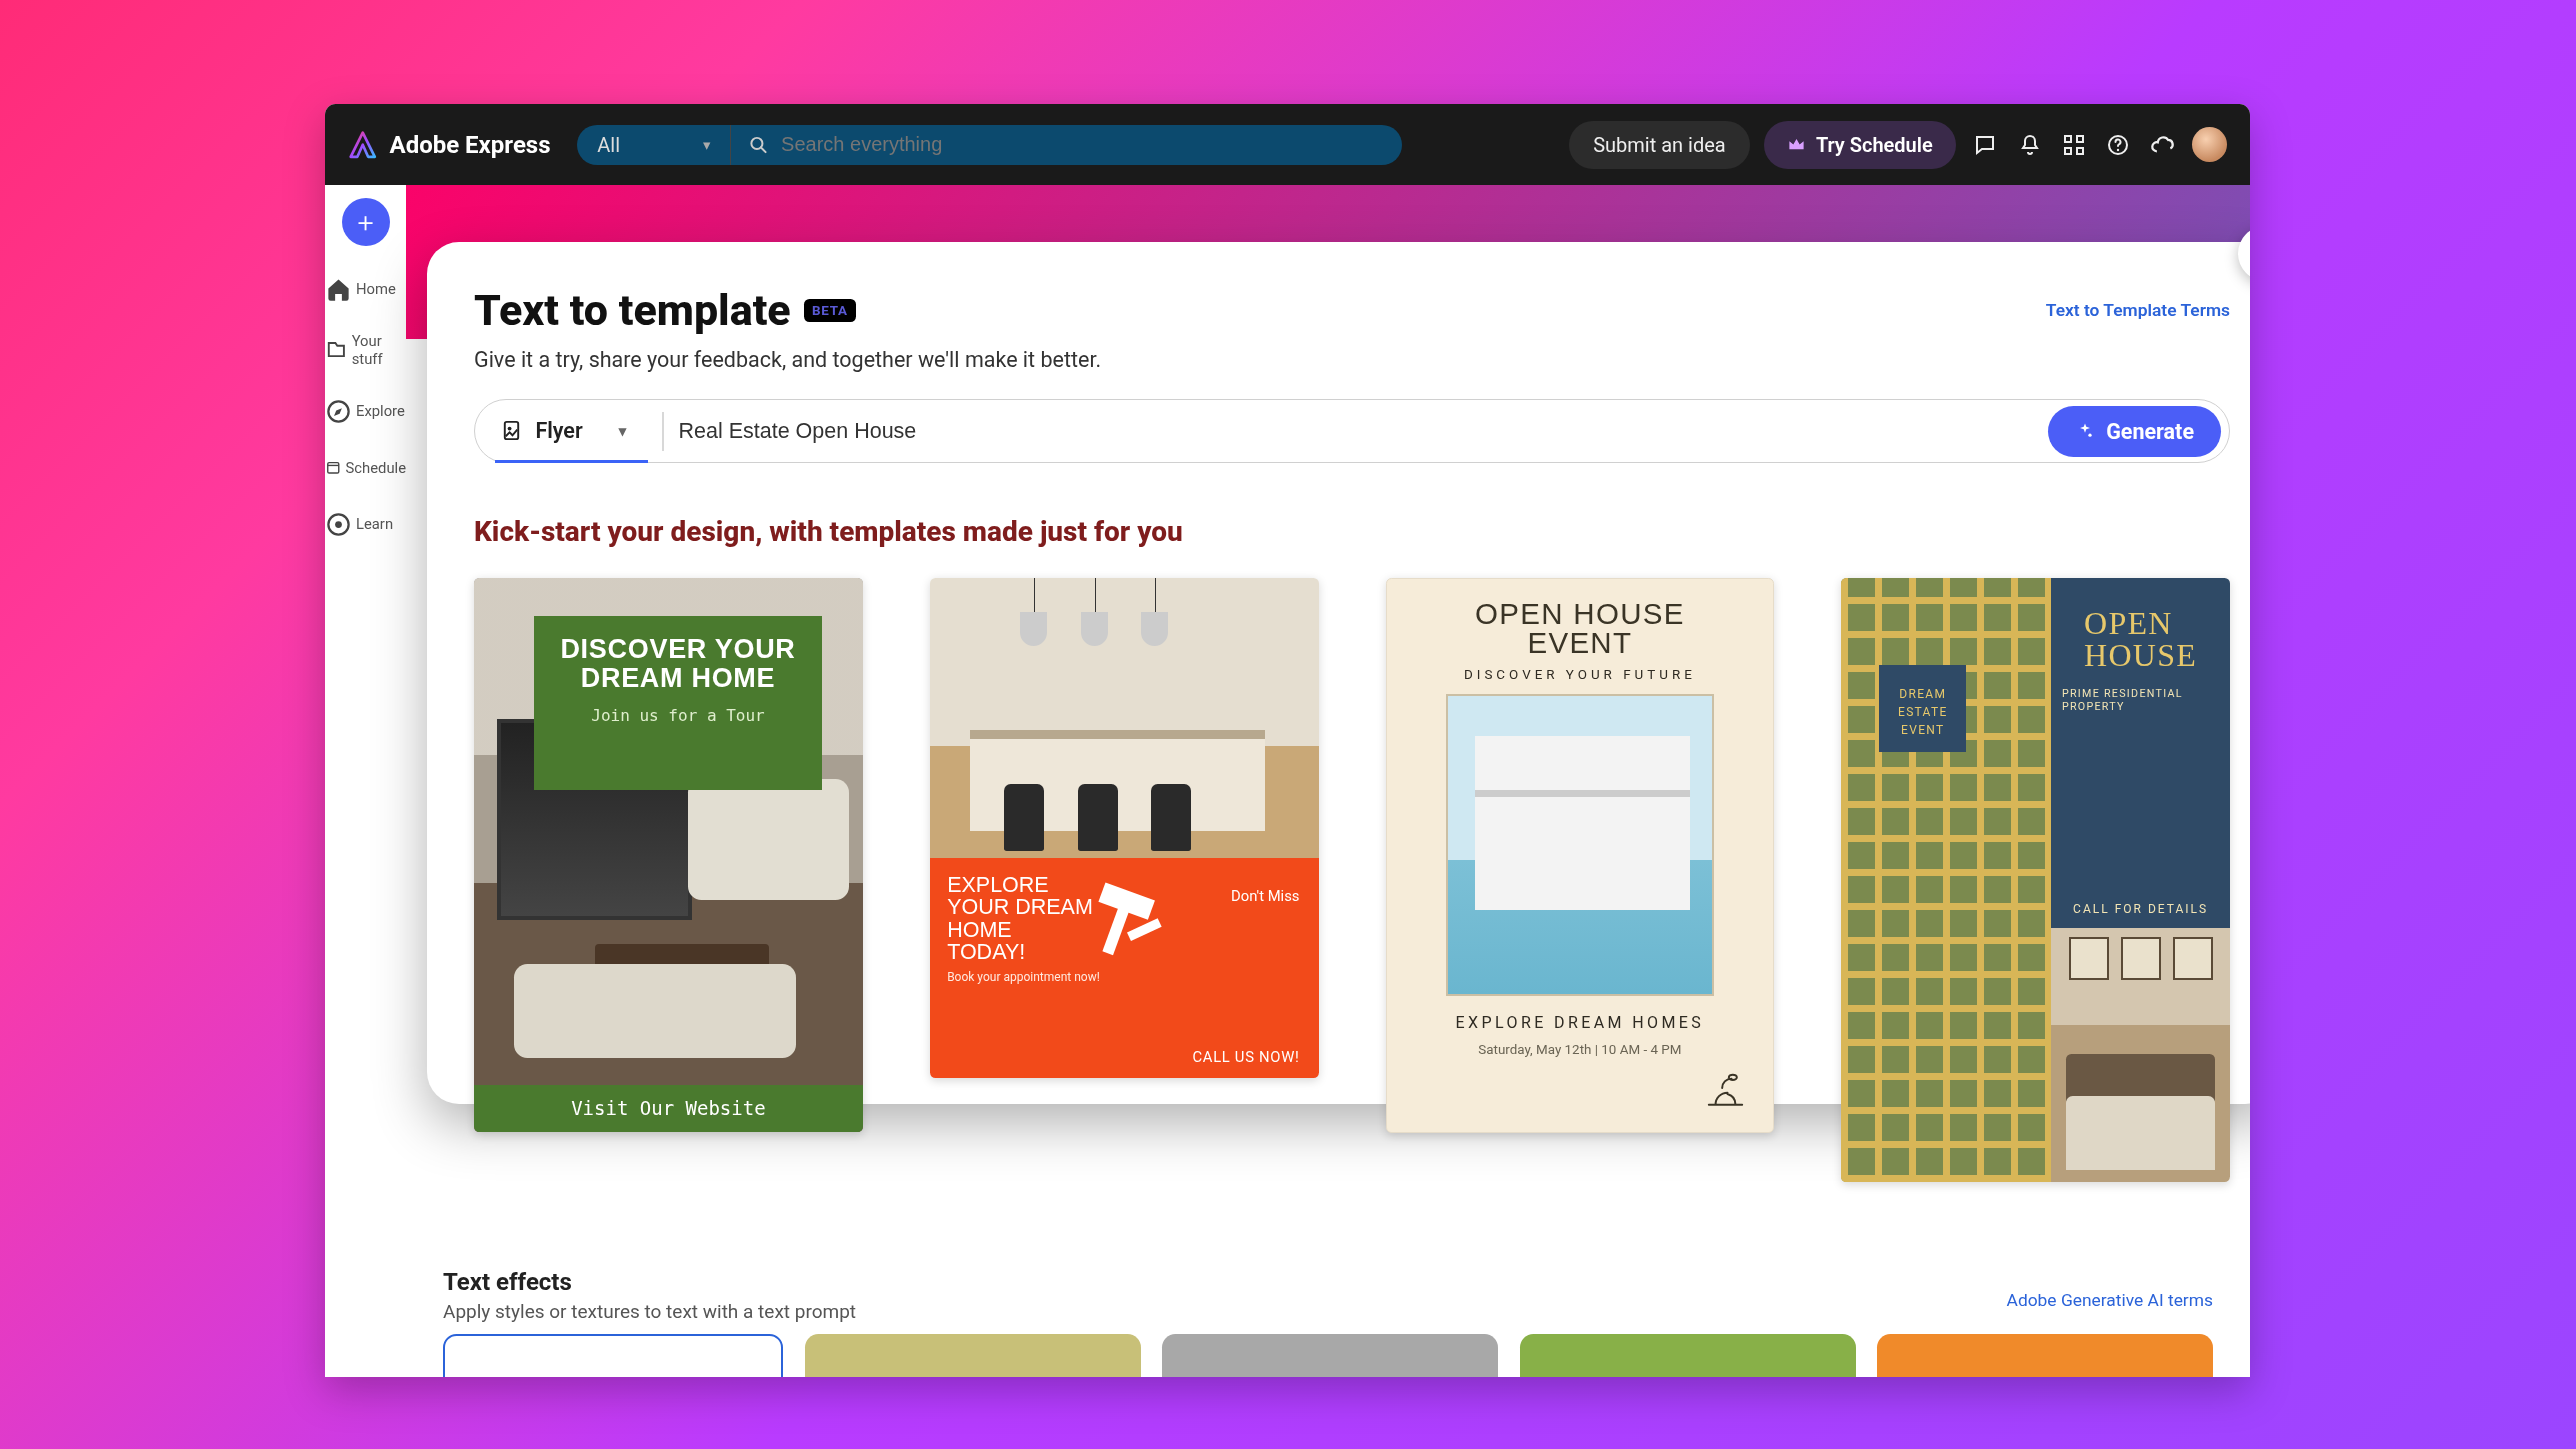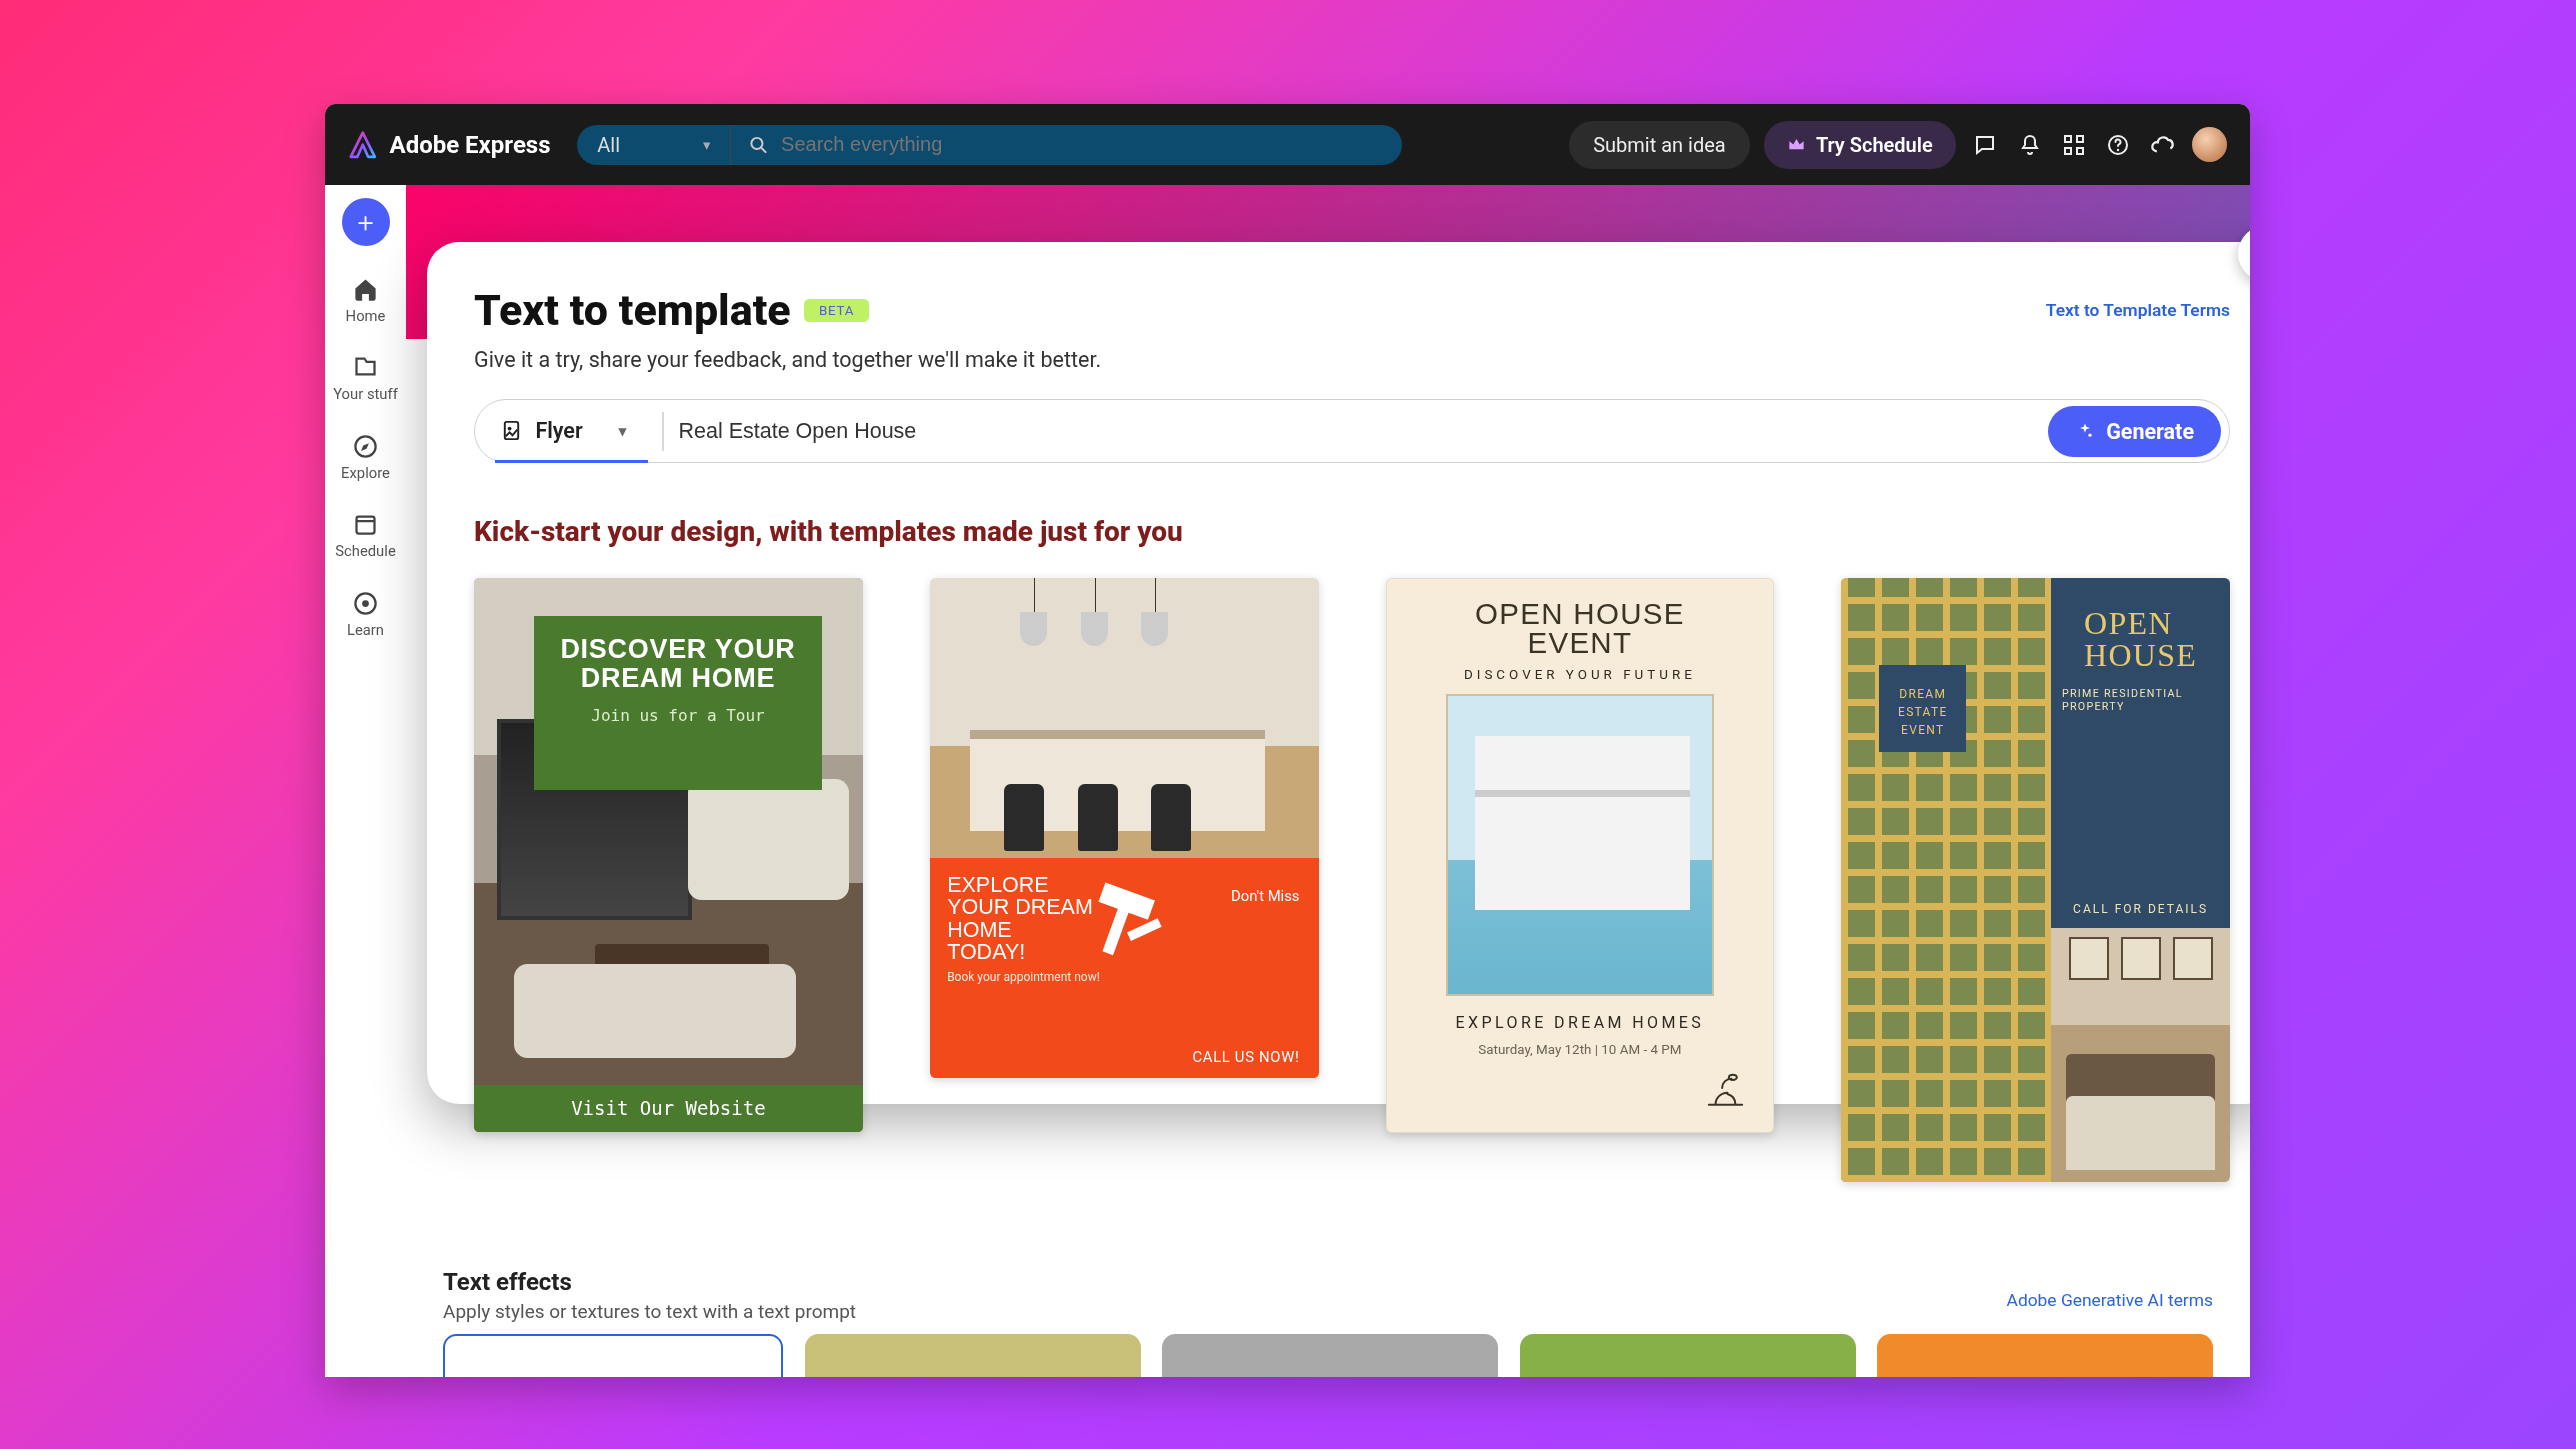--- a/index.html
+++ b/index.html
@@ -91,21 +91,21 @@
     position:absolute; left:0; top:0; width:81px; height:100%;
     background:#fff;
     display:flex; flex-direction:column; align-items:center;
     padding-top:13.4px; gap:29.5px;
     font-size:14.8px; color:#555;
   }
   .rail-plus {
     width:48px; height:48px; border-radius:50%; background:#4b5ef7;
     display:flex; align-items:center; justify-content:center; color:#fff; font-size:27px;
   }
-  .rail-item { display:flex; flex-direction:column; align-items:center; gap:4px; width:100%; }
+  .rail-item { display:flex; align-items:center; gap:4px; width:100%; }
   .rail-item svg { width:27px; height:27px; color:#444; }
   .under-body {
     position:absolute; left:81px; right:0; top:154px; bottom:0;
     background:#fff;
   }
   .text-effects {
     position:absolute; left:37px; bottom:54px; right:37px;
   }
   .text-effects h3 { font-size:24px; font-weight:700; color:#222; }
   .text-effects p { font-size:19px; color:#555; margin-top:4px; }
@@ -134,22 +134,22 @@
   .close-btn {
     position:absolute; top:-16px; right:-16px;
     width:55px; height:55px; border-radius:50%;
     background:#fff; box-shadow:0 4px 13.4px rgba(0,0,0,.25);
     display:flex; align-items:center; justify-content:center;
     font-size:25.5px; color:#222;
   }
   .modal-header { display:flex; align-items:center; gap:13.4px; }
   .modal-title { font-size:43px; font-weight:800; color:#111; }
   .beta-badge {
-    font-size:13.4px; font-weight:400; color:#5a5ad6;
-    background:#bef264; padding:4px 15px; border-radius:5.4px;
+    font-size:13.4px; font-weight:700; color:#5a5ad6;
+    background:#000000; padding:4px 8px; border-radius:5.4px;
     letter-spacing:0.7px;
   }
   .terms-link {
     margin-left:auto; color:#2b63d9; font-size:17.4px; font-weight:600;
   }
   .modal-sub { font-size:21.5px; color:#333; margin-top:12px; }
 
   .gen-bar {
     margin-top:27px;
     border:1.3px solid #d0d0d0; border-radius:40px;

